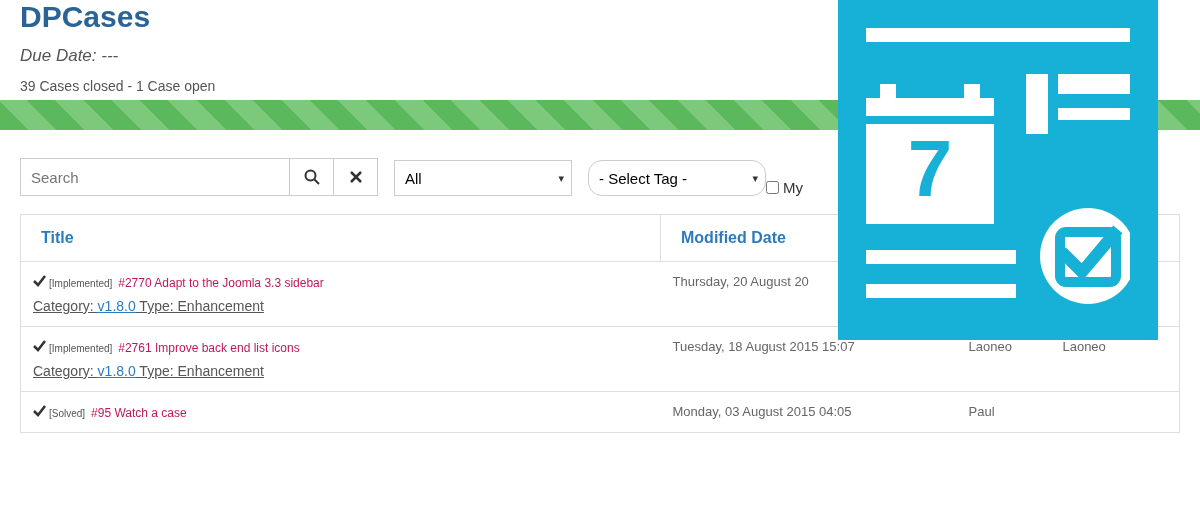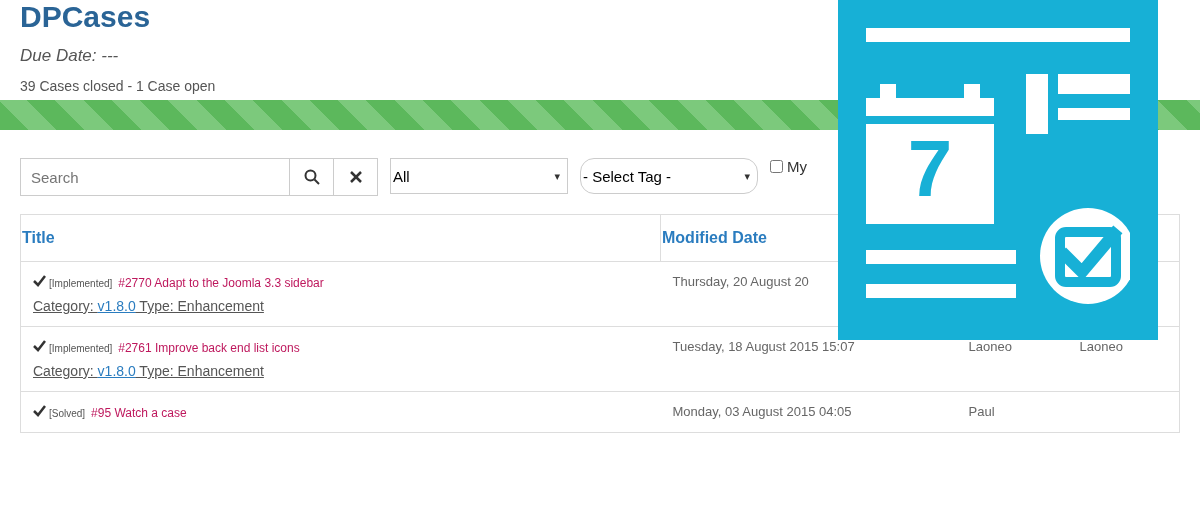--- a/index.html
+++ b/index.html
@@ -2,33 +2,33 @@
 <html><head>
   <meta charset="utf-8">
   <style>
     * { margin: 0; padding: 0; box-sizing: border-box; }
     body { font-family: Arial, Helvetica, sans-serif; color: #333; width: 1200px; height: 525px; overflow: hidden; position: relative; }
     .container { padding: 0 20px; }
     .page-title { font-size: 30px; font-weight: bold; color: #2a6496; margin-bottom: 12px; }
     .due-date { font-style: italic; font-size: 17px; color: #555; margin-bottom: 12px; }
     .stats { font-size: 14px; color: #555; margin-bottom: 6px; }
     .green-bar { height: 30px; background: repeating-linear-gradient(45deg, #5cb85c, #5cb85c 20px, #7cc97c 20px, #7cc97c 40px); width: 100%; margin-bottom: 28px; }
-    .filters { display: flex; align-items: flex-start; gap: 12px; margin-bottom: 18px; }
+    .filters { display: flex; align-items: flex-end; margin-bottom: 18px; }
     .search-group { display: flex; border: 1px solid #ccc; }
     .search-input { width: 268px; padding: 8px 10px; border: none; font-size: 15px; color: #888; outline: none; }
     .search-btn, .clear-btn { width: 44px; height: 36px; border: none; border-left: 1px solid #ccc; background: #fff; cursor: pointer; display: flex; align-items: center; justify-content: center; }
-    .select { height: 36px; border: 1px solid #ccc; padding: 0 24px 0 2px; font-size: 15px; background: #fff; appearance: none; position: relative; }
+    .select { height: 36px; border: 1px solid #ccc; padding: 0 24px 0 10px; font-size: 15px; background: #fff; appearance: none; position: relative; margin-left: 16px; }
     .select-wrap { position: relative; }
     .select-wrap::after { content: "▾"; position: absolute; right: 8px; top: 50%; transform: translateY(-50%); font-size: 11px; color: #333; pointer-events: none; }
     .select.all { width: 178px; }
     .select.tag { width: 178px; border-radius: 14px; }
     .my-check { display: flex; align-items: center; gap: 4px; font-size: 15px; }
     .my-check input { width: 13px; height: 13px; }
     table { width: 100%; border-collapse: collapse; border: 1px solid #ddd; }
-    th { text-align: left; padding: 14px 1px; border: 1px solid #ddd; font-weight: bold; color: #2a7cbf; font-size: 16px; background: #fff; }
+    th { text-align: left; padding: 14px 20px; border: 1px solid #ddd; font-weight: bold; color: #2a7cbf; font-size: 16px; background: #fff; }
     td { padding: 12px; border-top: 1px solid #ddd; vertical-align: top; font-size: 14px; }
     td.date, td.resp { color: #666; font-size: 13px; }
     .check-icon { margin-right: 3px; }
     .status-tag { font-size: 10px; color: #555; margin-right: 2px; }
     .case-link { color: #be185d; text-decoration: none; font-size: 12px; }
     .meta { margin-top: 8px; font-size: 14px; color: #555; text-decoration: underline; }
     .meta .version { color: #2a7cbf; }
     .icon-overlay { position: absolute; top: 0; right: 42px; width: 320px; height: 340px; background: #17b0d6; padding: 28px; }
     .icon-overlay svg { display: block; }
     th.col-title { width: 640px; }

